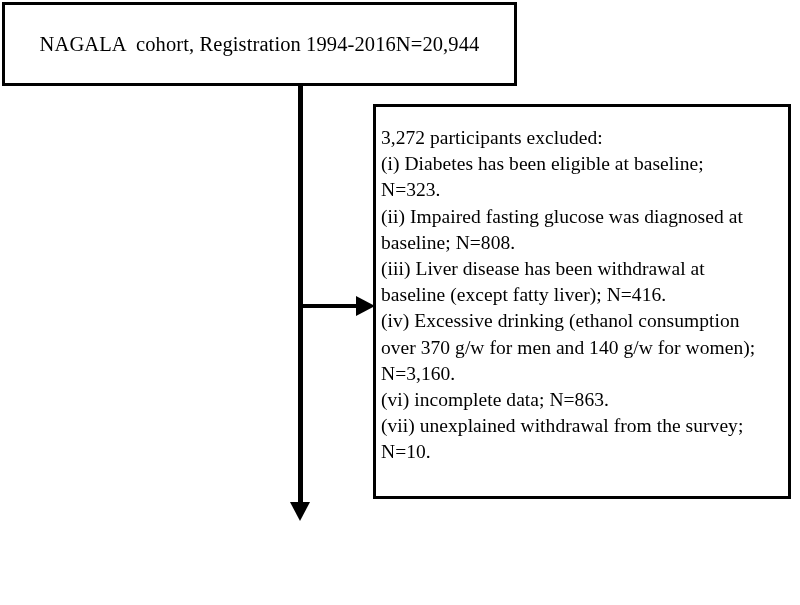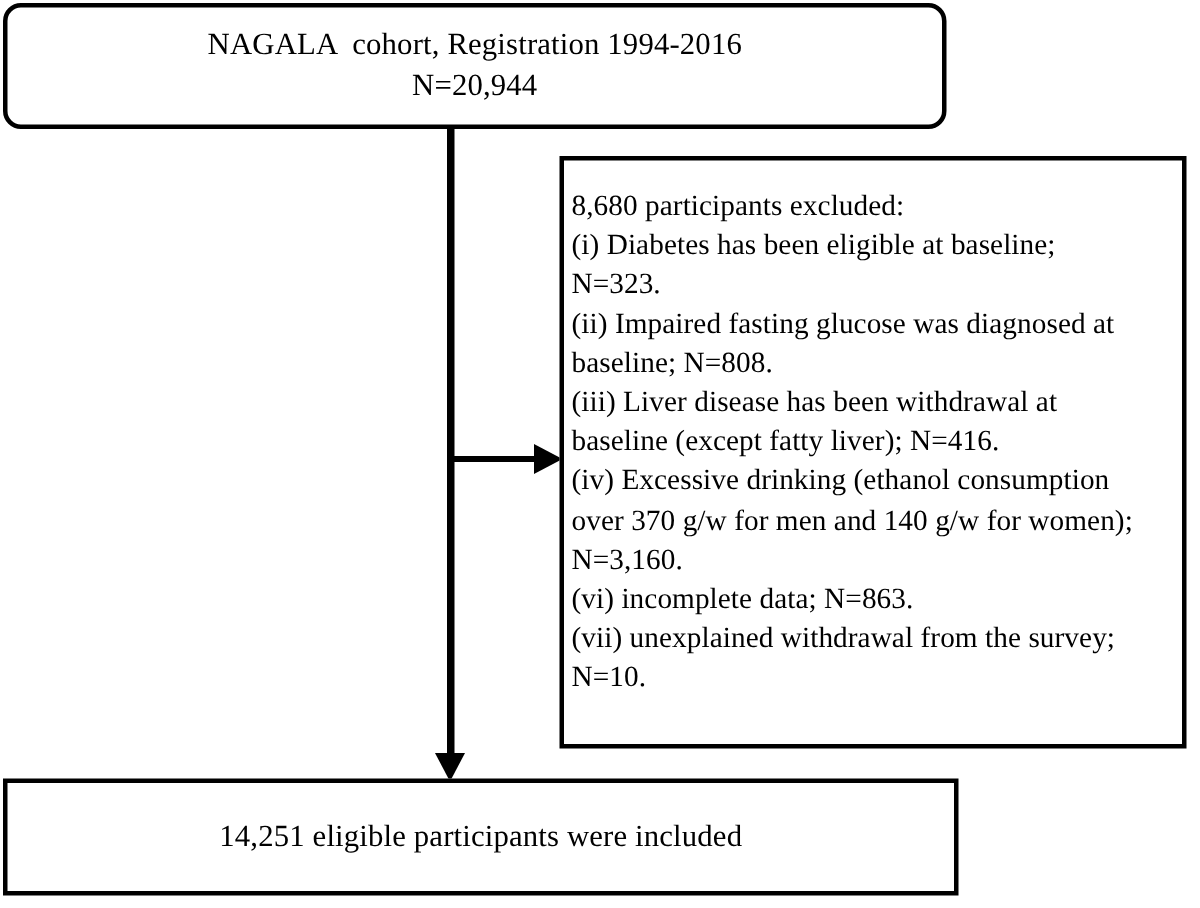--- a/index.html
+++ b/index.html
@@ -29,27 +29,26 @@
     position: absolute;
     box-sizing: border-box;
     border: 3px solid #000000;
     background: #ffffff;
   }
 
   
   #cohort-box {
     left: 2px;
     top: 2px;
-    width: 629px;
+    width: 515px;
     height: 84px;
     display: flex;
-    flex-direction: column;
+    flex-direction: row;
     align-items: center;
     justify-content: center;
-    border-radius: 12px;
   }
   #cohort-box .line {
     font-size: 20.5px;
     line-height: 27px;
     letter-spacing: 0.1px;
     white-space: pre;
     text-align: center;
   }
 
   
@@ -136,34 +135,31 @@
     <div class="line">NAGALA  cohort, Registration 1994-2016</div>
     <div class="line">N=20,944</div>
   </div>
 
   <div class="connector" id="vertical-connector"></div>
   <div class="connector" id="horizontal-connector"></div>
   <div class="arrowhead" id="arrowhead-right"></div>
   <div class="arrowhead" id="arrowhead-down"></div>
 
   <div class="node-box" id="exclusion-box">
-    <div id="exclusion-heading">8,680 participants excluded:</div>
+    <div id="exclusion-heading">3,272 participants excluded:</div>
     <ul id="exclusion-list">
       <li>(i) Diabetes has been eligible at baseline;</li>
       <li>N=323.</li>
       <li>(ii) Impaired fasting glucose was diagnosed at</li>
       <li>baseline; N=808.</li>
       <li>(iii) Liver disease has been withdrawal at</li>
       <li>baseline (except fatty liver); N=416.</li>
       <li>(iv) Excessive drinking (ethanol consumption</li>
       <li>over 370 g/w for men and 140 g/w for women);</li>
       <li>N=3,160.</li>
       <li>(vi) incomplete data; N=863.</li>
       <li>(vii) unexplained withdrawal from the survey;</li>
       <li>N=10.</li>
     </ul>
   </div>
 
-  <div class="node-box" id="included-box">
-    <div class="line">14,251 eligible participants were included</div>
-  </div>
 
 </div>
 
 </body></html>

